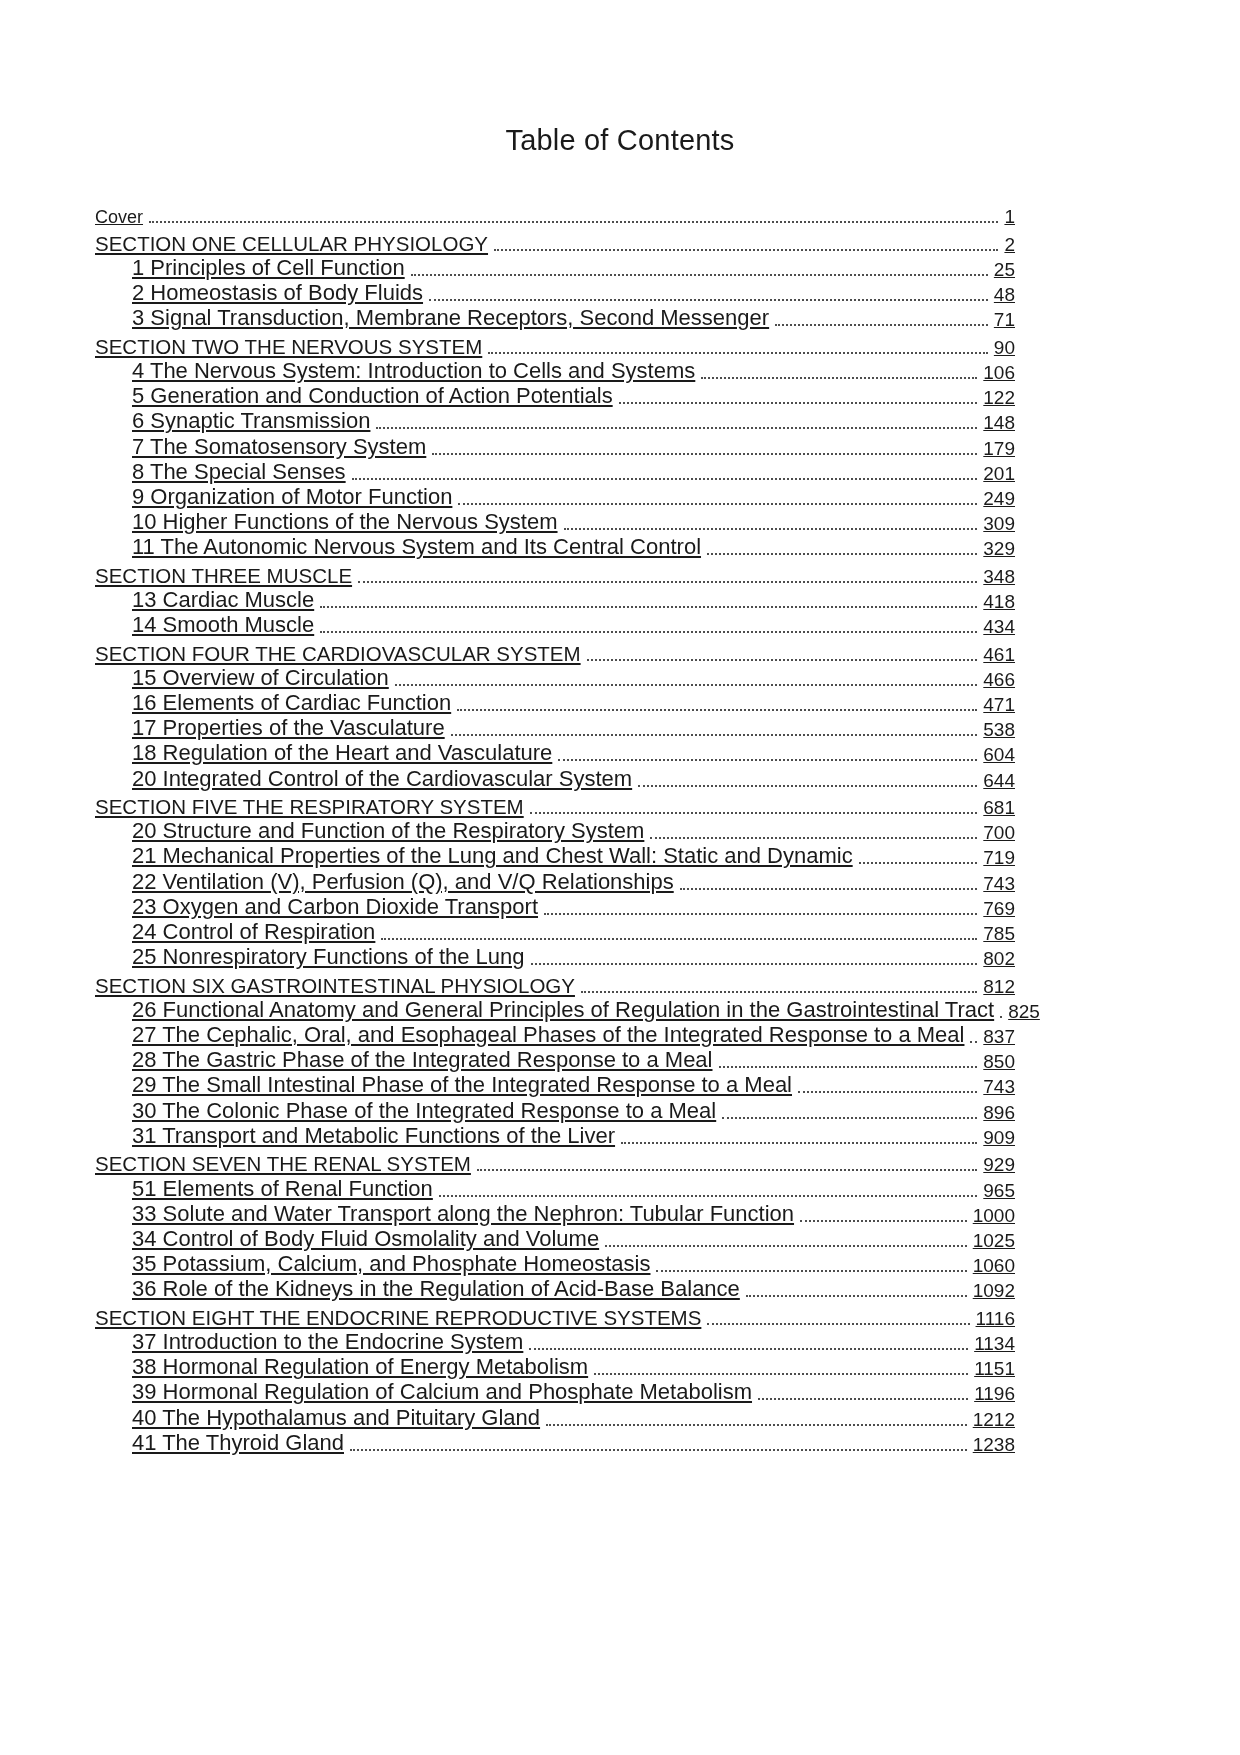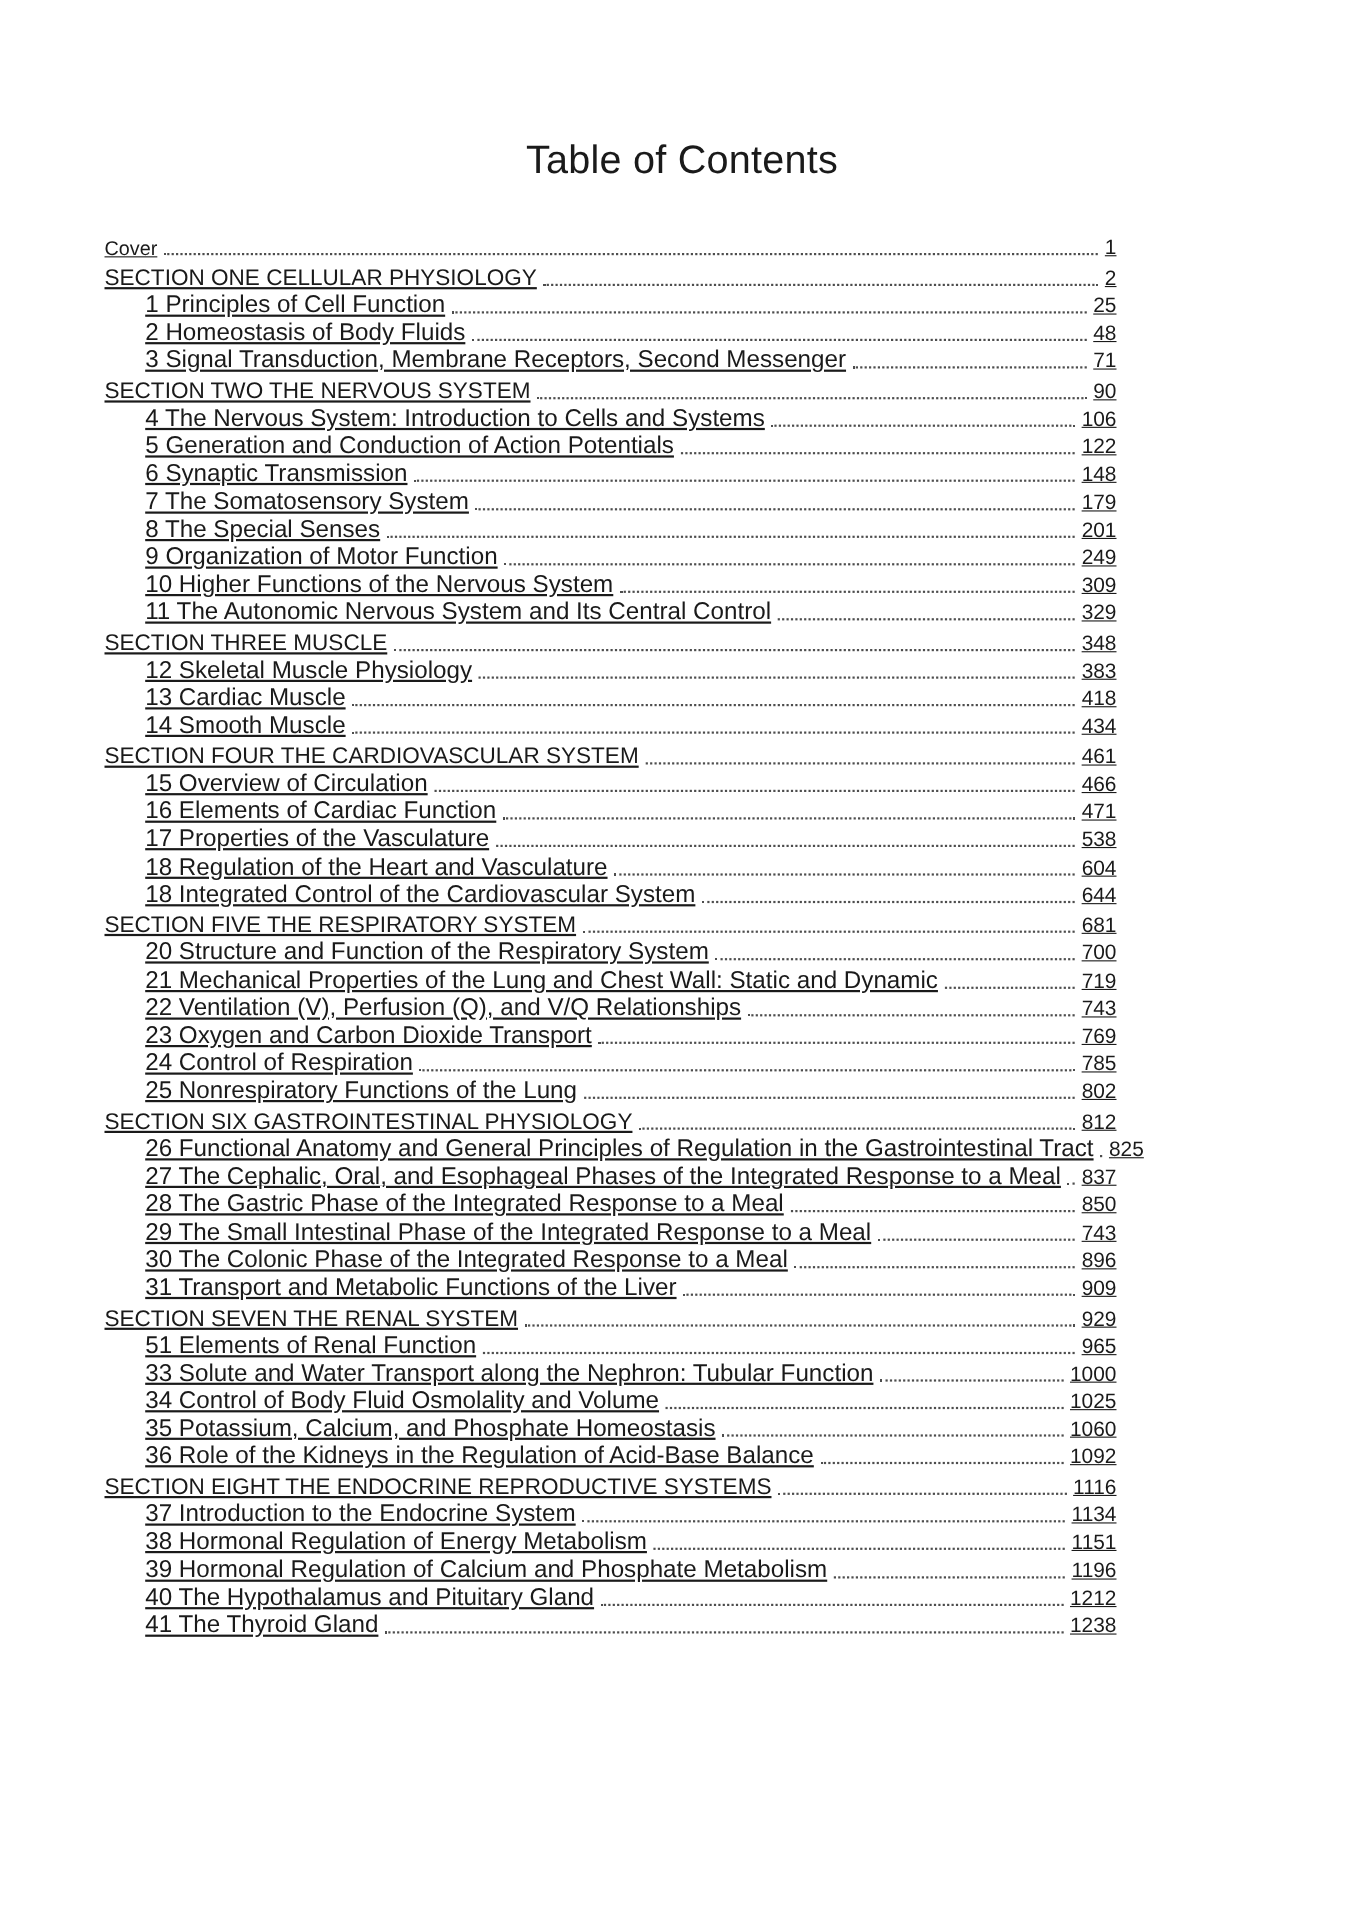--- a/index.html
+++ b/index.html
@@ -13,21 +13,21 @@
     position: relative;
     width: 1240px;
     height: 1755px;
     background: #ffffff;
     overflow: hidden;
   }
   .title {
     padding-top: 124px;
     margin: 0 0 46px 0;
     text-align: center;
-    font-size: 36px;
+    font-size: 29px;
     font-weight: 400;
     letter-spacing: 0.2px;
   }
   .toc {
     width: 920px;
     margin-left: 95px;
     text-decoration: underline;
   }
   .entry {
     display: flex;
@@ -150,25 +150,20 @@
         <span class="label">11 The Autonomic Nervous System and Its Central Control</span>
         <span class="leader"></span>
         <span class="pagenum">329</span>
       </div>
       <div class="entry section">
         <span class="label">SECTION THREE MUSCLE</span>
         <span class="leader"></span>
         <span class="pagenum">348</span>
       </div>
       <div class="entry chapter">
-        <span class="label">12 Skeletal Muscle Physiology</span>
-        <span class="leader"></span>
-        <span class="pagenum">383</span>
-      </div>
-      <div class="entry chapter">
         <span class="label">13 Cardiac Muscle</span>
         <span class="leader"></span>
         <span class="pagenum">418</span>
       </div>
       <div class="entry chapter">
         <span class="label">14 Smooth Muscle</span>
         <span class="leader"></span>
         <span class="pagenum">434</span>
       </div>
       <div class="entry section">
@@ -190,21 +185,21 @@
         <span class="label">17 Properties of the Vasculature</span>
         <span class="leader"></span>
         <span class="pagenum">538</span>
       </div>
       <div class="entry chapter">
         <span class="label">18 Regulation of the Heart and Vasculature</span>
         <span class="leader"></span>
         <span class="pagenum">604</span>
       </div>
       <div class="entry chapter">
-        <span class="label">18 Integrated Control of the Cardiovascular System</span>
+        <span class="label">20 Integrated Control of the Cardiovascular System</span>
         <span class="leader"></span>
         <span class="pagenum">644</span>
       </div>
       <div class="entry section">
         <span class="label">SECTION FIVE THE RESPIRATORY SYSTEM</span>
         <span class="leader"></span>
         <span class="pagenum">681</span>
       </div>
       <div class="entry chapter">
         <span class="label">20 Structure and Function of the Respiratory System</span>

